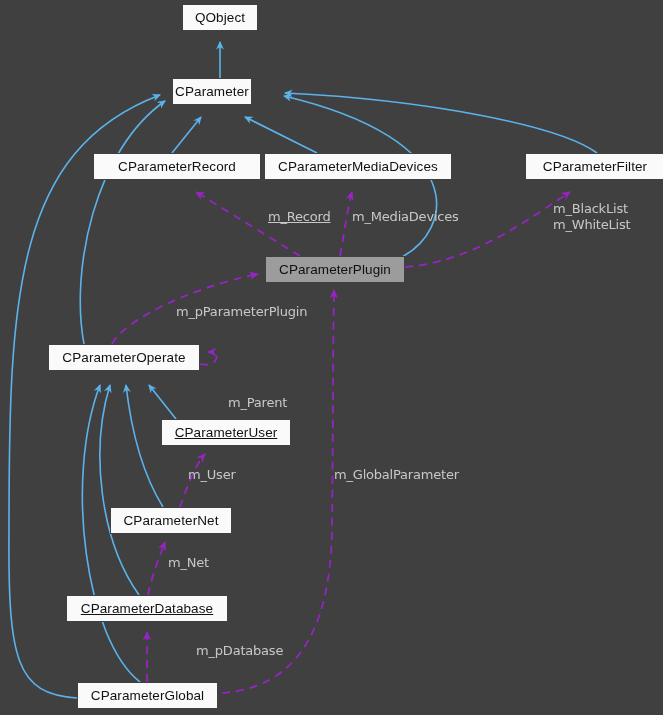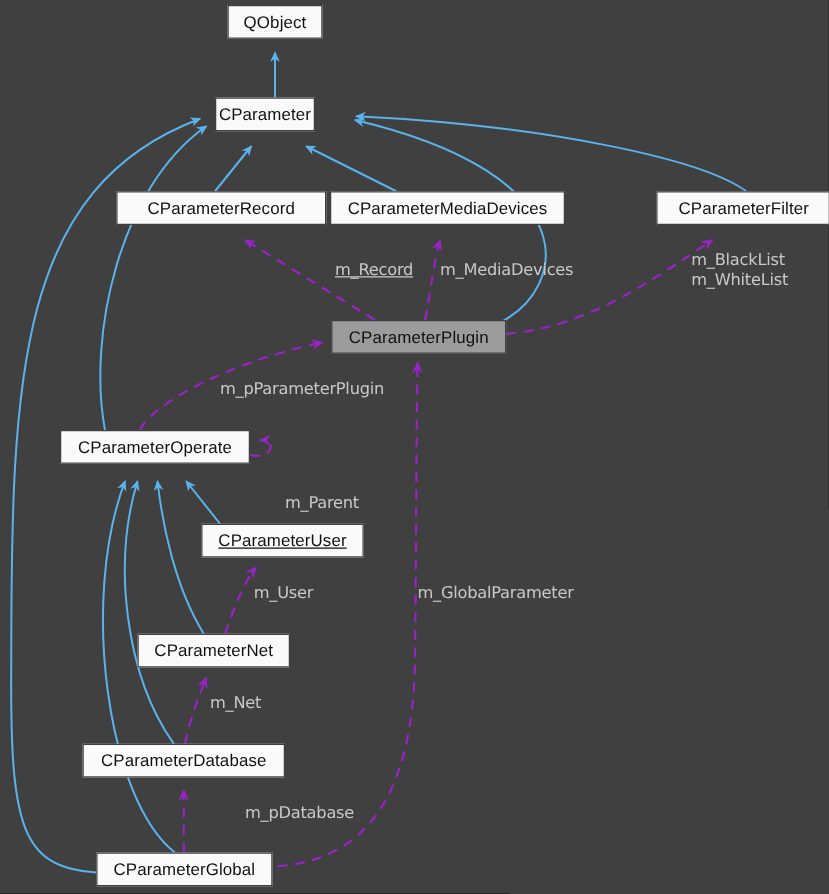--- a/index.html
+++ b/index.html
@@ -135,31 +135,31 @@
     </div>
   <div class="node" style="left: 48px; top: 344px; width: 152px; text-align: right;">
       <span>CParameterOperate</span>
     </div>
   <div class="node" style="left: 161px; top: 419px; width: 130px; text-decoration: underline;">
       <span>CParameterUser</span>
     </div>
   <div class="node" style="left: 110px; top: 507px; width: 122px;">
       <span>CParameterNet</span>
     </div>
-  <div class="node" style="left: 66px; top: 595px; width: 162px;">
+  <div class="node" style="left: 66px; top: 595px; width: 162px; text-decoration: underline;">
       <span>CParameterDatabase</span>
     </div>
   <div class="node" style="left: 77px; top: 682px; width: 141px;">
       <span>CParameterGlobal</span>
     </div>
 
   <div class="edge-label" style="left: 268px; top: 209px; text-decoration: underline;">m_Record</div>
   <div class="edge-label" style="left: 352px; top: 209px;">m_MediaDevices</div>
   <div class="edge-label" style="left: 553px; top: 201px;">m_BlackList</div>
   <div class="edge-label" style="left: 553px; top: 217px;">m_WhiteList</div>
   <div class="edge-label" style="left: 176px; top: 304px;">m_pParameterPlugin</div>
   <div class="edge-label" style="left: 228px; top: 349px; margin-top: 46px;">m_Parent</div>
-  <div class="edge-label" style="left: 203px; top: 467px;">m_User</div>
+  <div class="edge-label" style="left: 188px; top: 467px;">m_User</div>
   <div class="edge-label" style="left: 334px; top: 467px;">m_GlobalParameter</div>
   <div class="edge-label" style="left: 168px; top: 555px;">m_Net</div>
   <div class="edge-label" style="left: 150px; top: 643px; margin-left: 46px;">m_pDatabase</div>
 
 </div>
 
 </body></html>

